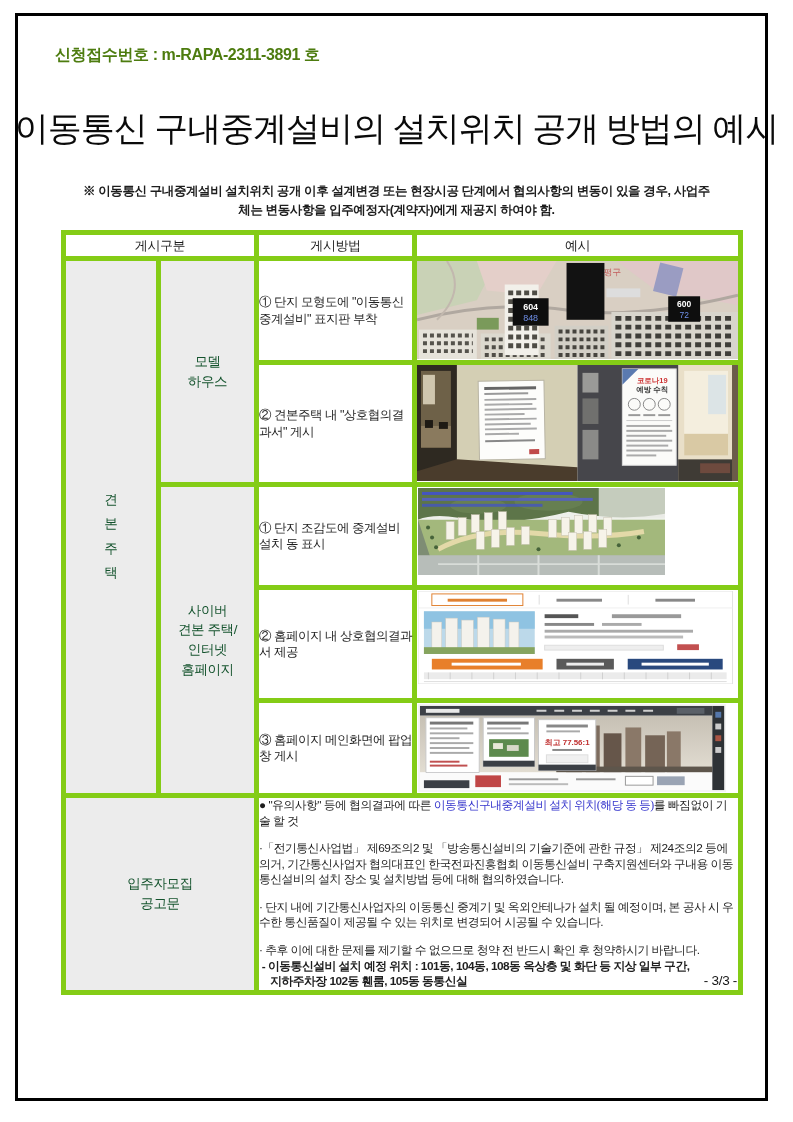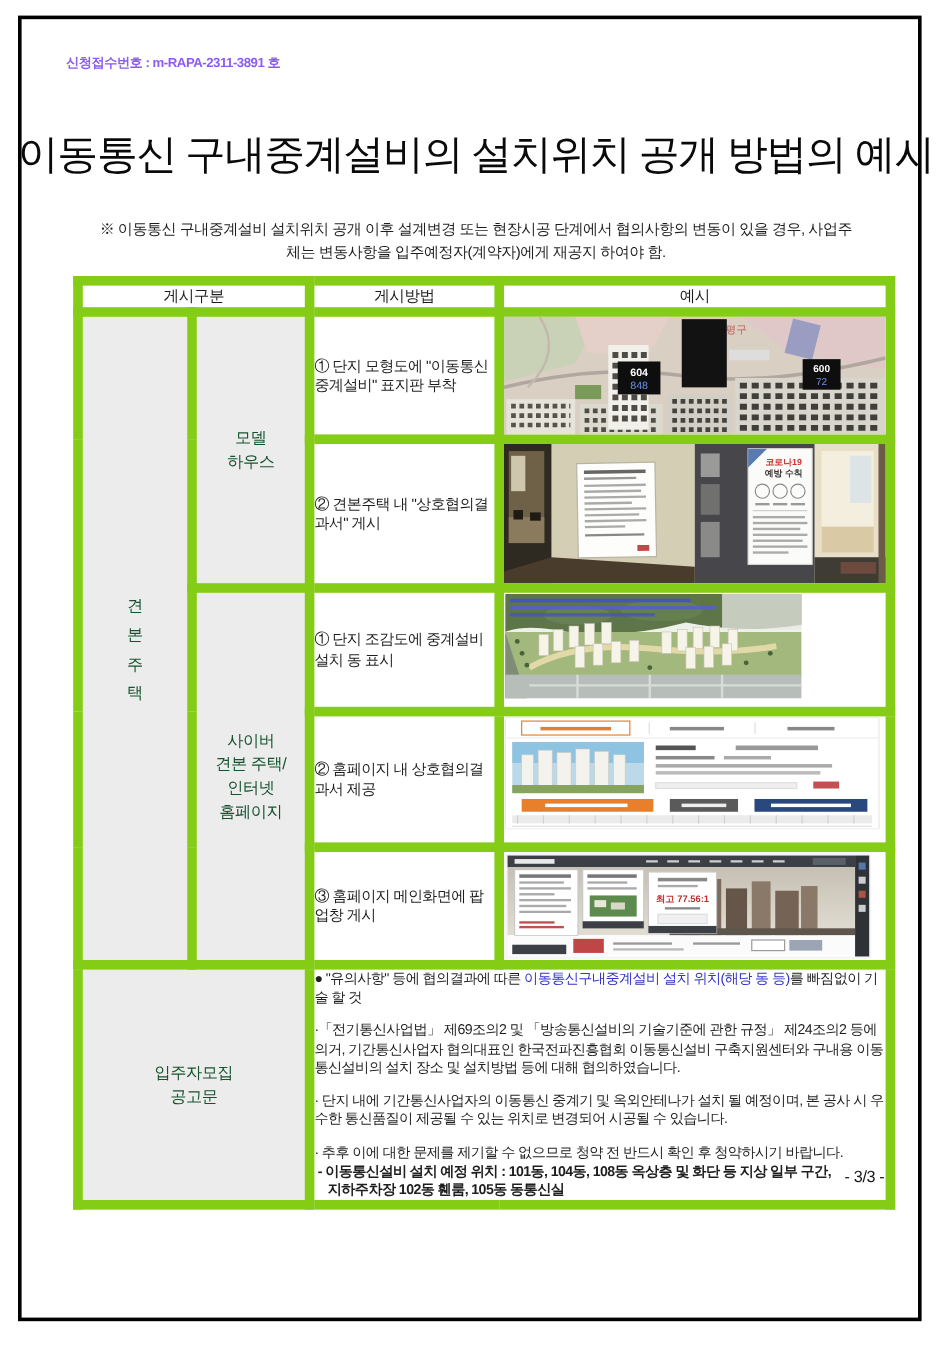--- a/index.html
+++ b/index.html
@@ -1,48 +1,48 @@
 <!DOCTYPE html>
 <html><head>
 <meta charset="utf-8">
 <style>
   html,body{margin:0;padding:0;background:#fff;}
   .page{position:relative;width:793px;height:1122px;background:#ffffff;overflow:hidden;
         font-family:"Liberation Sans",sans-serif;color:#1b1b1b;}
   .frame{position:absolute;left:15px;top:13px;width:753px;height:1088px;
          border:3px solid #000;box-sizing:border-box;}
-  .receipt{position:absolute;left:55px;top:45px;font-size:11px;font-weight:700;
-           letter-spacing:-0.4px;color:#8b5cf6;}
+  .receipt{position:absolute;left:55px;top:45px;font-size:16px;font-weight:700;
+           letter-spacing:-0.4px;color:#4d7c0f;}
   .title{position:absolute;left:0;right:0;top:106px;margin:0;text-align:center;
          font-family:"Liberation Serif",serif;font-weight:400;font-size:34px;
          letter-spacing:-1px;color:#0a0a0a;}
   .note{position:absolute;left:70px;right:70px;top:182px;margin:0;text-align:center;
-        font-size:12.5px;line-height:1.55;letter-spacing:-0.4px;white-space:pre-line;color:#1d1d1d;}
+        font-size:12.5px;line-height:1.55;letter-spacing:-0.4px;white-space:pre-line;color:#1d1d1d;font-weight:bold;}
   table.grid{position:absolute;left:61px;top:230px;width:677px;border-collapse:collapse;
              table-layout:fixed;}
-  table.grid th,table.grid td{border:8px solid #84cc16;padding:0;box-sizing:border-box;}
+  table.grid th,table.grid td{border:5px solid #84cc16;padding:0;box-sizing:border-box;}
   table.grid th{font-size:13px;font-weight:400;text-align:center;vertical-align:middle;
                 letter-spacing:-0.4px;background:#fff;}
   tr.h-head{height:26px}
   tr.h1{height:104px} tr.h2{height:122px} tr.h3{height:103px}
   tr.h4{height:113px}  tr.h5{height:84px}  tr.h6{height:190px}
   td.gray{background:#ececec;}
   td.cellc{text-align:center;vertical-align:middle;font-size:13.5px;letter-spacing:-0.4px;
            white-space:pre-line;line-height:1.45;color:#14532d;}
   .vtext{display:inline-block;width:1.05em;word-break:break-all;line-height:1.8;
          font-size:13.5px;letter-spacing:0;}
   td.method{font-size:12.5px;vertical-align:middle;padding:6px 8px;line-height:1.3;
             letter-spacing:-0.5px;color:#1e1e1e;background:#fff;}
   td.example{vertical-align:top;padding:2px;background:#fff;}
   td.example svg{display:block;}
   td.notice{vertical-align:top;padding:9px 10px 6px 10px;font-size:11.8px;line-height:1.32;
             letter-spacing:-0.5px;color:#1e1e1e;background:#fff;}
   td.notice p{margin:0 0 12px 0;}
   td.notice p.tight{margin:0;}
-  .hl{color:#3333cc;}
+  .hl{color:#3333cc;font-family:Liberation Serif, serif;}
   .predetail{white-space:pre-wrap;margin:0 0 0 0;font-weight:bold;}
   .pageno{position:absolute;right:56px;top:973px;font-size:13.5px;letter-spacing:-0.3px;color:#151515;}
 </style>
 </head>
 <body>
 
 <div class="page">
   <div class="frame"></div>
 
   <div class="receipt">신청접수번호 : m-RAPA-2311-3891 호</div>

